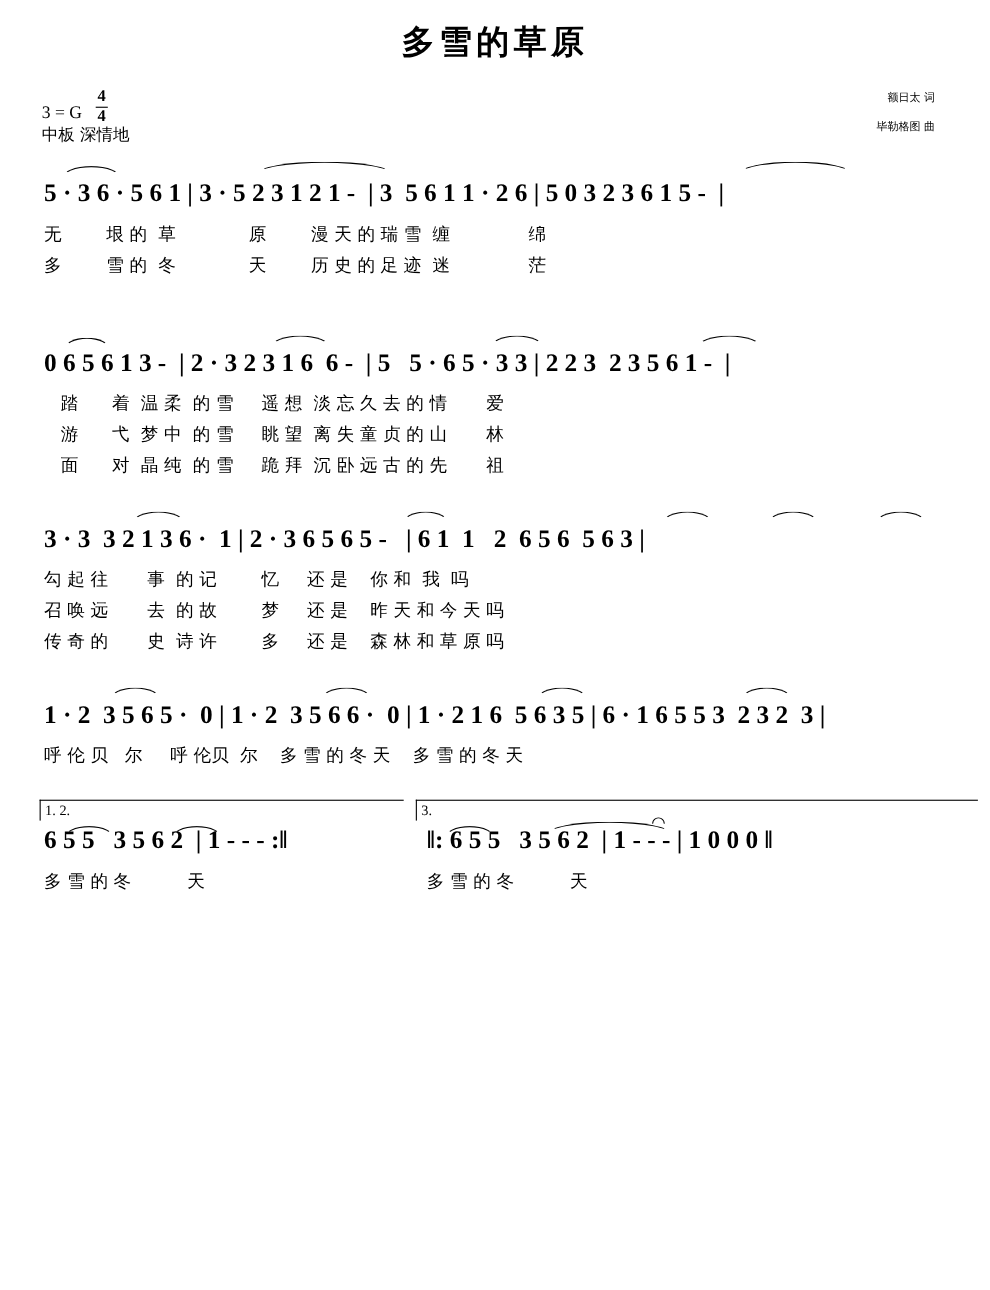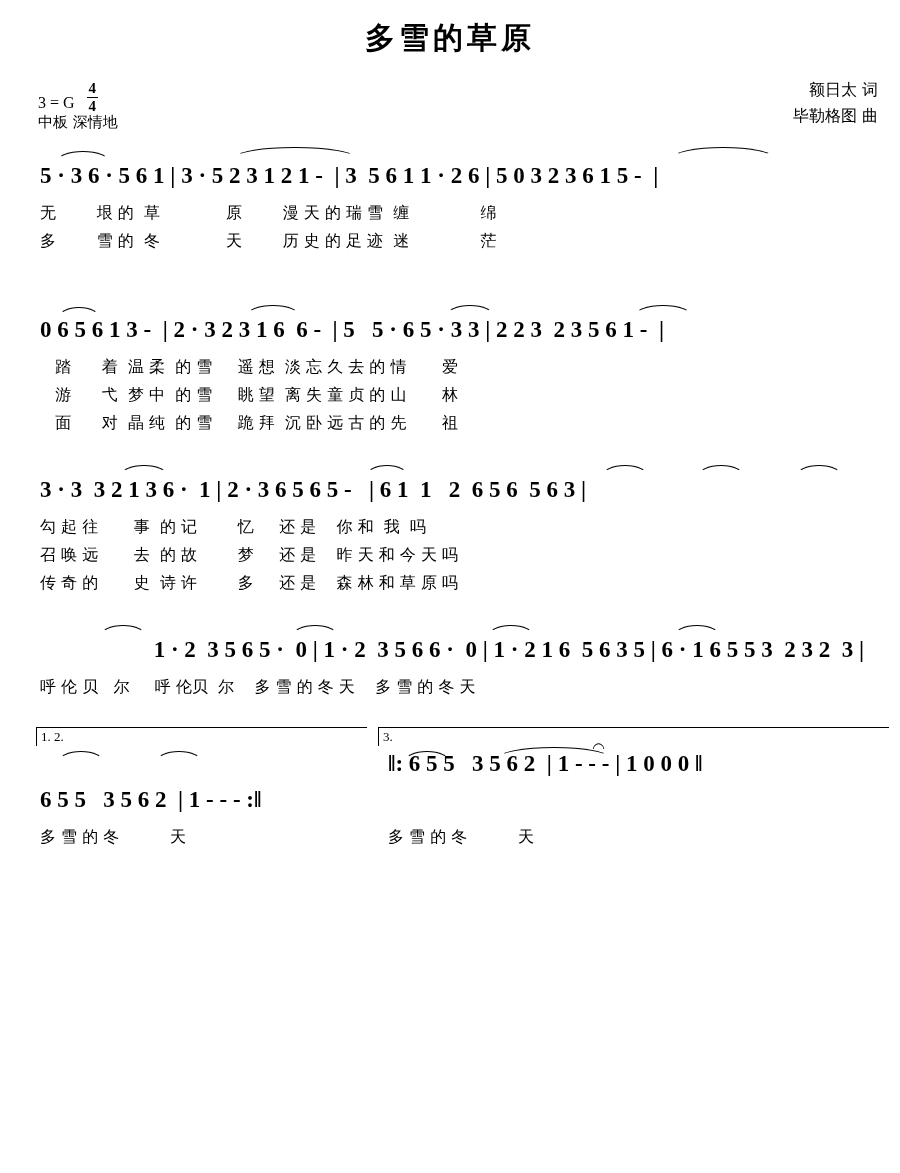--- a/index.html
+++ b/index.html
@@ -61,24 +61,24 @@
   }
   .tempo {
     position: absolute;
     left: 38px;
     top: 38px;
     font-size: 15px;
     font-family: "DejaVu Serif", serif;
   }
   .credits {
     position: absolute;
-    right: 22px;
+    right: 50px;
     top: 2px;
     text-align: right;
-    font-size: 16px;
+    font-size: 10px;
     font-family: "DejaVu Serif", serif;
     line-height: 26px;
   }
 
   .system {
     position: relative;
     margin: 0 36px 0 36px;
     padding-top: 12px;
   }
   .notes-row {
@@ -184,38 +184,38 @@
     <div class="lyrics-row raw" style="padding-left:4px;">传 奇 的       史  诗 许        多     还 是    森 林 和 草 原 吗</div>
   </div>
 
 
 
   <div class="system" style="height:92px;">
     <div class="slur" style="left:64px; top:4px; width:44px;"></div>
     <div class="slur" style="left:256px; top:4px; width:44px;"></div>
     <div class="slur" style="left:452px; top:4px; width:44px;"></div>
     <div class="slur" style="left:638px; top:4px; width:44px;"></div>
-    <div class="notes-row raw" style="padding-left:4px;text-align:right;">1 · 2  3 5 6 5 ·  0 | 1 · 2  3 5 6 6 ·  0 | 1 · 2 1 6  5 6 3 5 | 6 · 1 6 5 5 3  2 3 2  3 |</div>
+    <div class="notes-row raw" style="padding-left:4px;">1 · 2  3 5 6 5 ·  0 | 1 · 2  3 5 6 6 ·  0 | 1 · 2 1 6  5 6 3 5 | 6 · 1 6 5 5 3  2 3 2  3 |</div>
     <div class="lyrics-row raw" style="padding-left:4px;">呼 伦 贝   尔     呼 伦贝  尔    多 雪 的 冬 天    多 雪 的 冬 天</div>
   </div>
 
   <div class="system" style="height:110px; padding-top:22px;">
     <div class="ending" style="left:0px; top:2px; width:330px;">
       <span>1. 2.</span>
     </div>
     <div class="ending" style="left:342px; top:2px; width:510px;">
       <span>3.</span>
     </div>
     <div class="slur" style="left:22px; top:26px; width:44px;"></div>
     <div class="slur" style="left:120px; top:26px; width:44px;"></div>
     <div class="slur" style="left:368px; top:26px; width:44px;"></div>
     <div class="slur" style="left:462px; top:22px; width:110px;"></div>
     <div class="fermata" style="left:556px; top:14px;">◠</div>
     <div style="position:relative; white-space:nowrap;">
-      <span class="notes-row raw" style="display:inline-block; width:340px; padding-left:4px; vertical-align:top;margin-top:36px;">6 5 5   3 5 6 2  | 1 - - - :‖</span>
+      <span class="notes-row raw" style="display:inline-block; width:340px; padding-left:4px; vertical-align:top;">6 5 5   3 5 6 2  | 1 - - - :‖</span>
       <span class="notes-row raw" style="display:inline-block; padding-left:4px; vertical-align:top;">‖: 6 5 5   3 5 6 2  | 1 - - - | 1 0 0 0 ‖</span>
     </div>
     <div style="position:relative; white-space:nowrap;">
       <span class="lyrics-row raw" style="display:inline-block; width:340px; padding-left:4px; vertical-align:top;">多 雪 的 冬          天</span>
       <span class="lyrics-row raw" style="display:inline-block; padding-left:4px; vertical-align:top;">多 雪 的 冬          天</span>
     </div>
   </div>
 
 </div>
 

